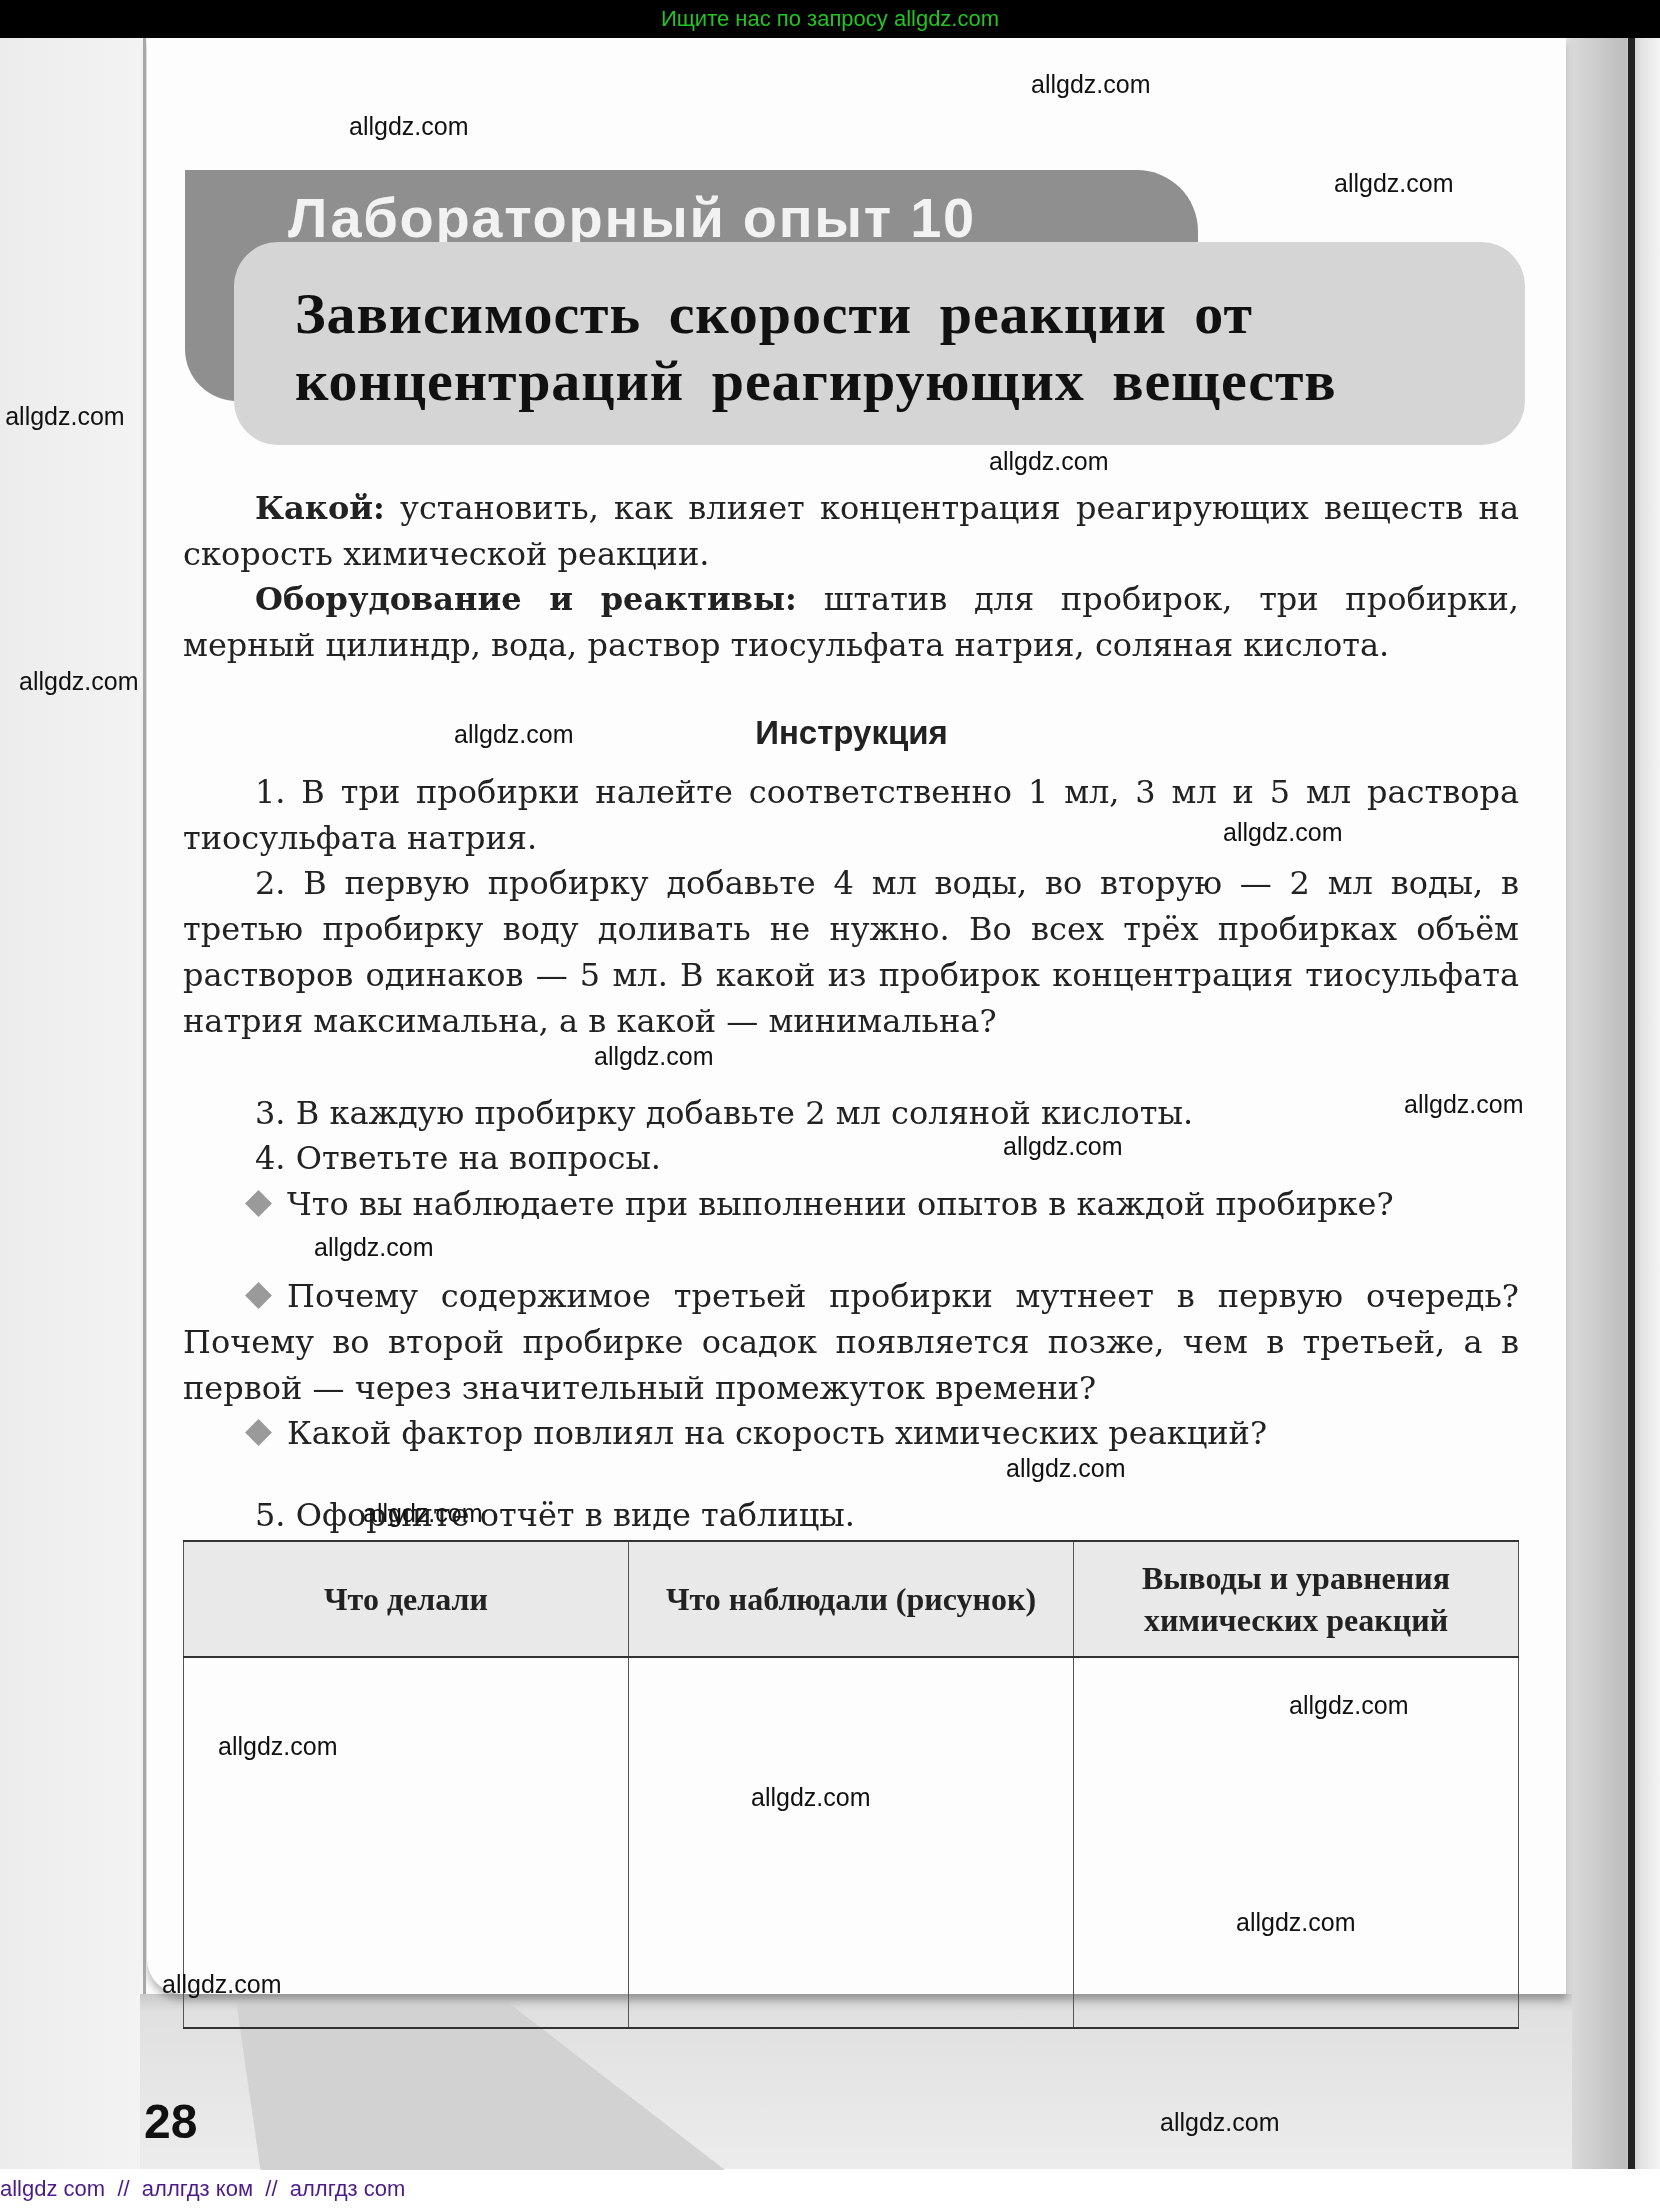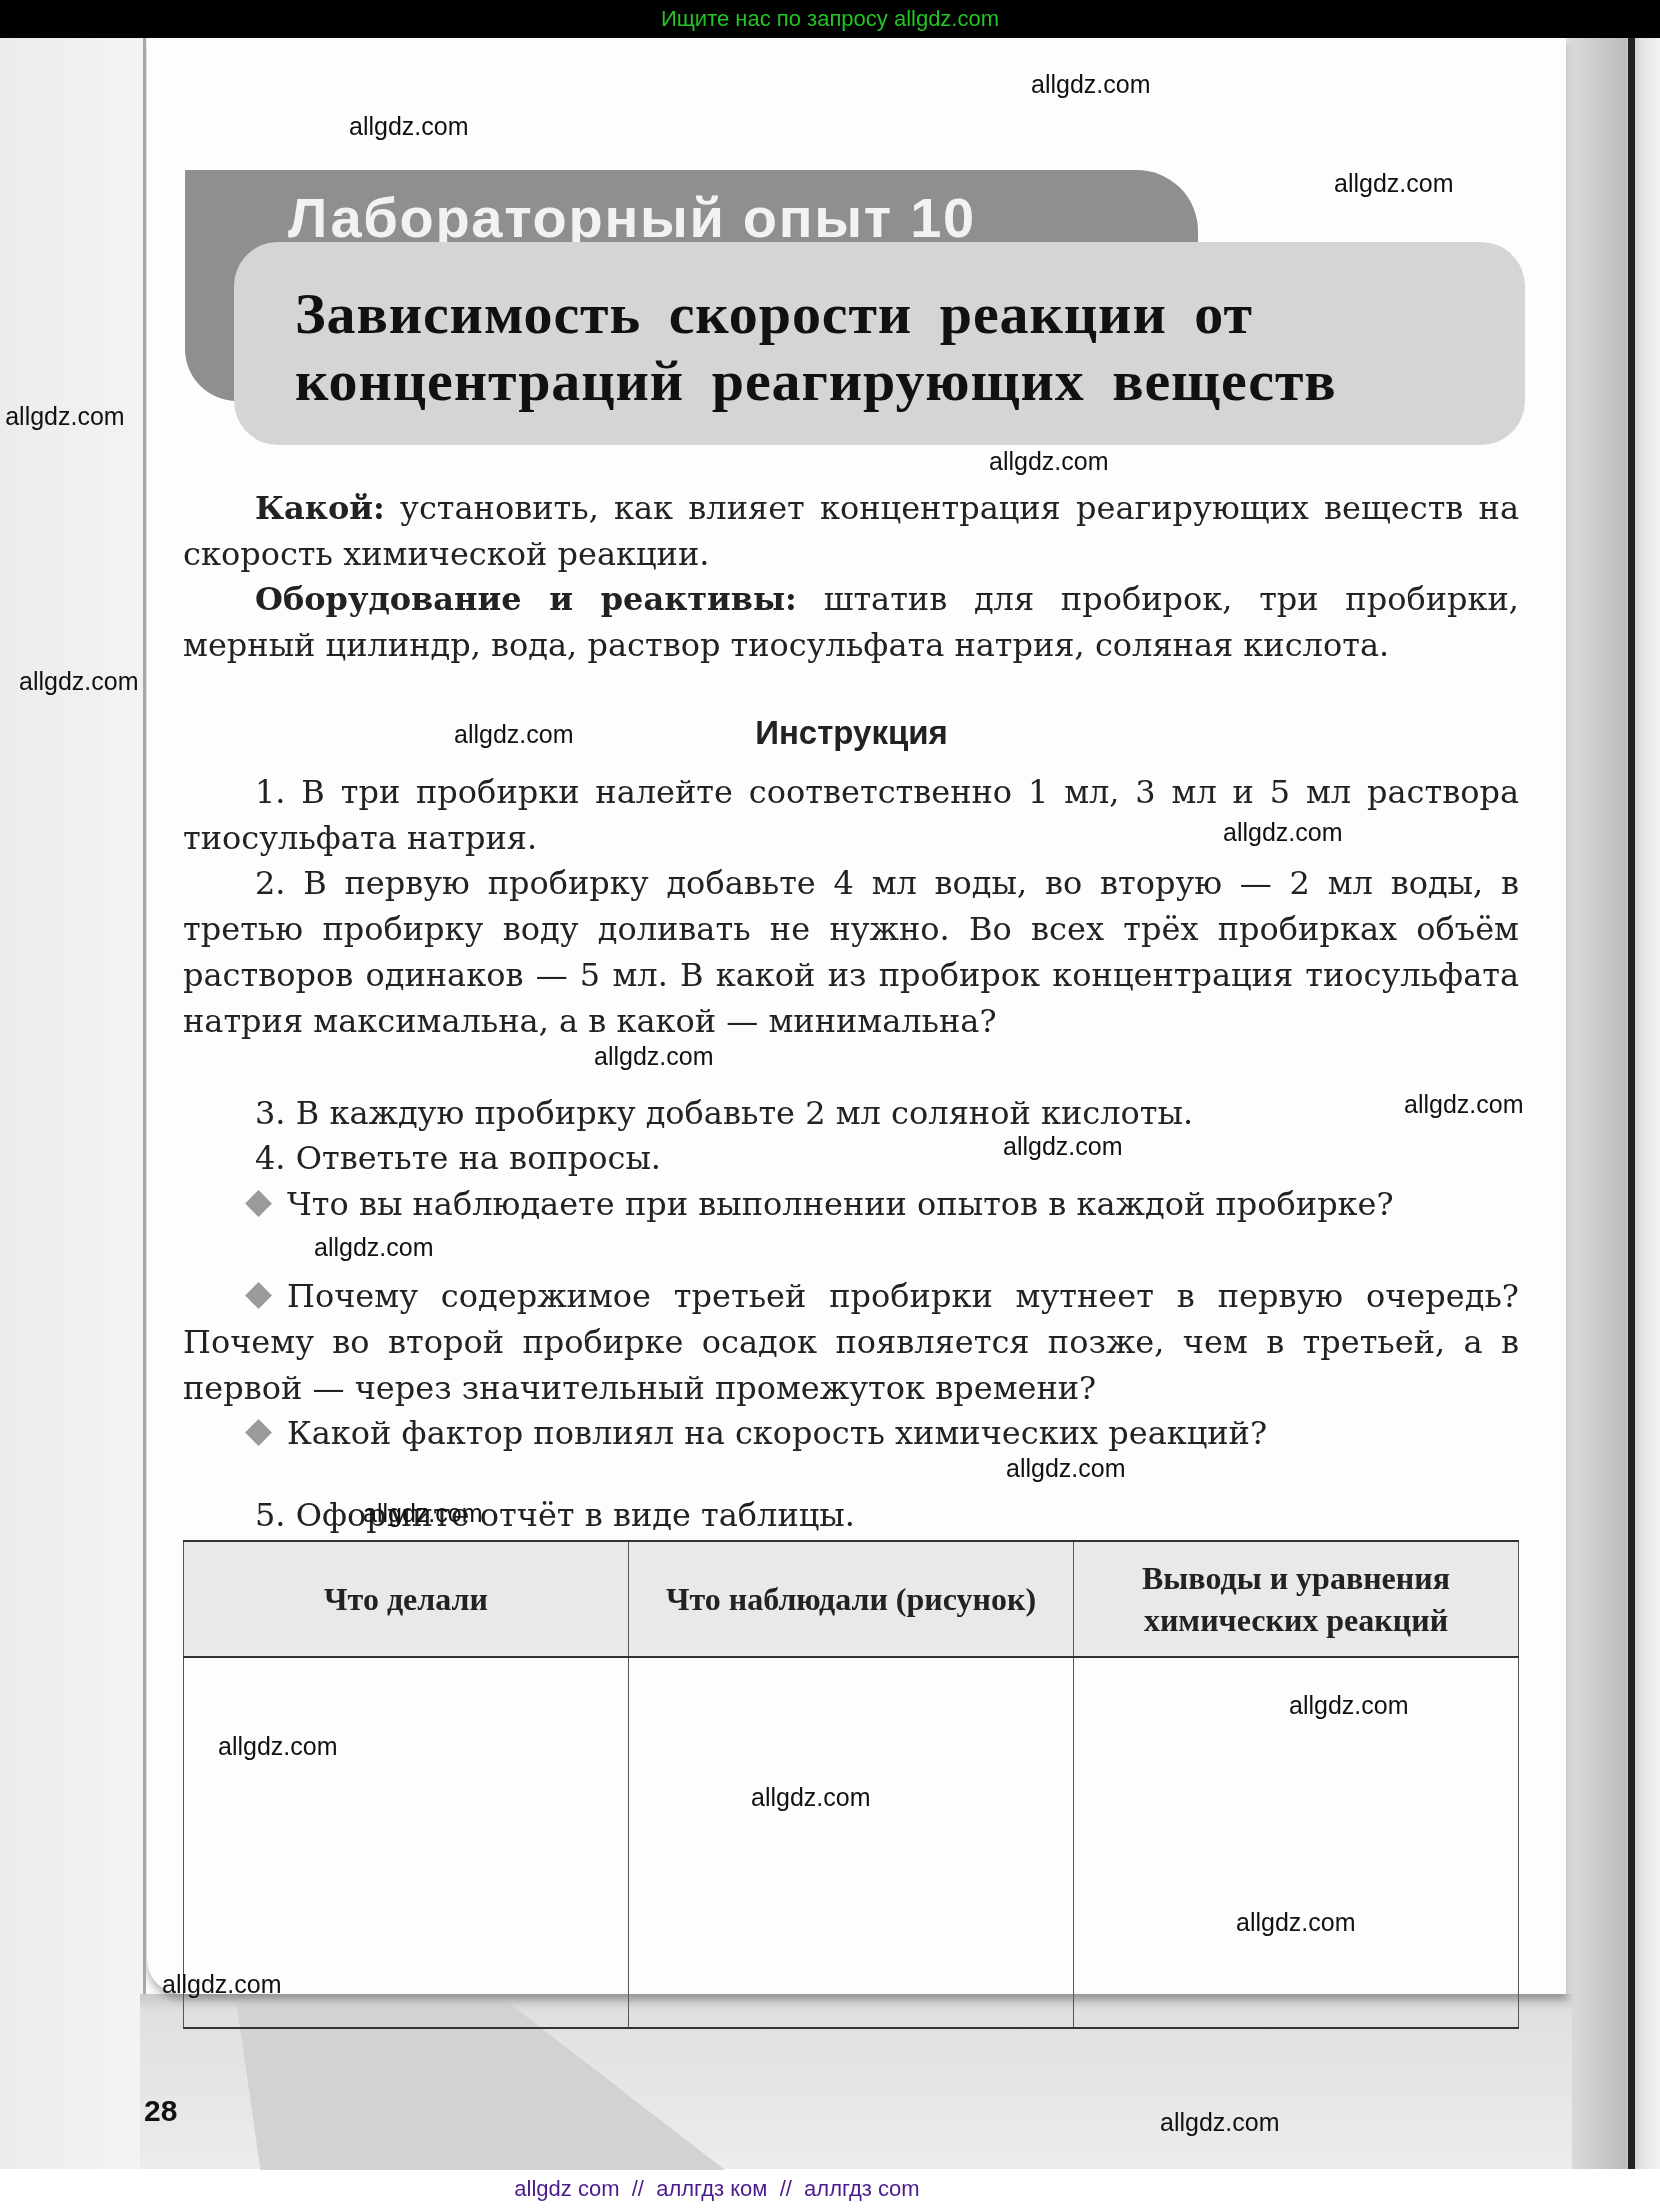--- a/index.html
+++ b/index.html
@@ -85,30 +85,30 @@
   .report-table th {
     height:114px; background:#e9e9e9; border-bottom:2.6px solid #333;
     border-right:1.7px solid #555;
     font-family:"Liberation Serif", serif; font-weight:bold; font-size:32px; color:#222;
     line-height:42px; padding:0 8.7px;
   }
   .report-table td { border-right:1.7px solid #555; }
   .report-table th:last-child, .report-table td:last-child { border-right:none; }
   .page-number {
     position:absolute; left:144px; top:2094px;
-    font-family:"Liberation Sans", sans-serif; font-weight:bold; font-size:30px; color:#111;
+    font-family:"Liberation Sans", sans-serif; font-weight:bold; font-size:48px; color:#111;
   }
   .watermark {
     position:absolute; font-family:"Liberation Sans", sans-serif;
     font-size:25px; color:#111; white-space:nowrap;
   }
   .footer-links {
     position:absolute; left:0; top:2170px; width:1364px; height:38px;
-    background:#ffffff; text-align:center;
-    font-family:"Liberation Sans", sans-serif; font-size:22px; line-height:38px;padding-left:35px;
+    background:#ffffff; text-align:left;
+    font-family:"Liberation Sans", sans-serif; font-size:22px; line-height:38px;
   }
 </style>
 </head>
 <body>
 
 <div class="top-banner">
   <span style="color:#22c322;">Ищите нас по запросу allgdz.com</span>
 </div>
 
 <div class="scan"></div>

